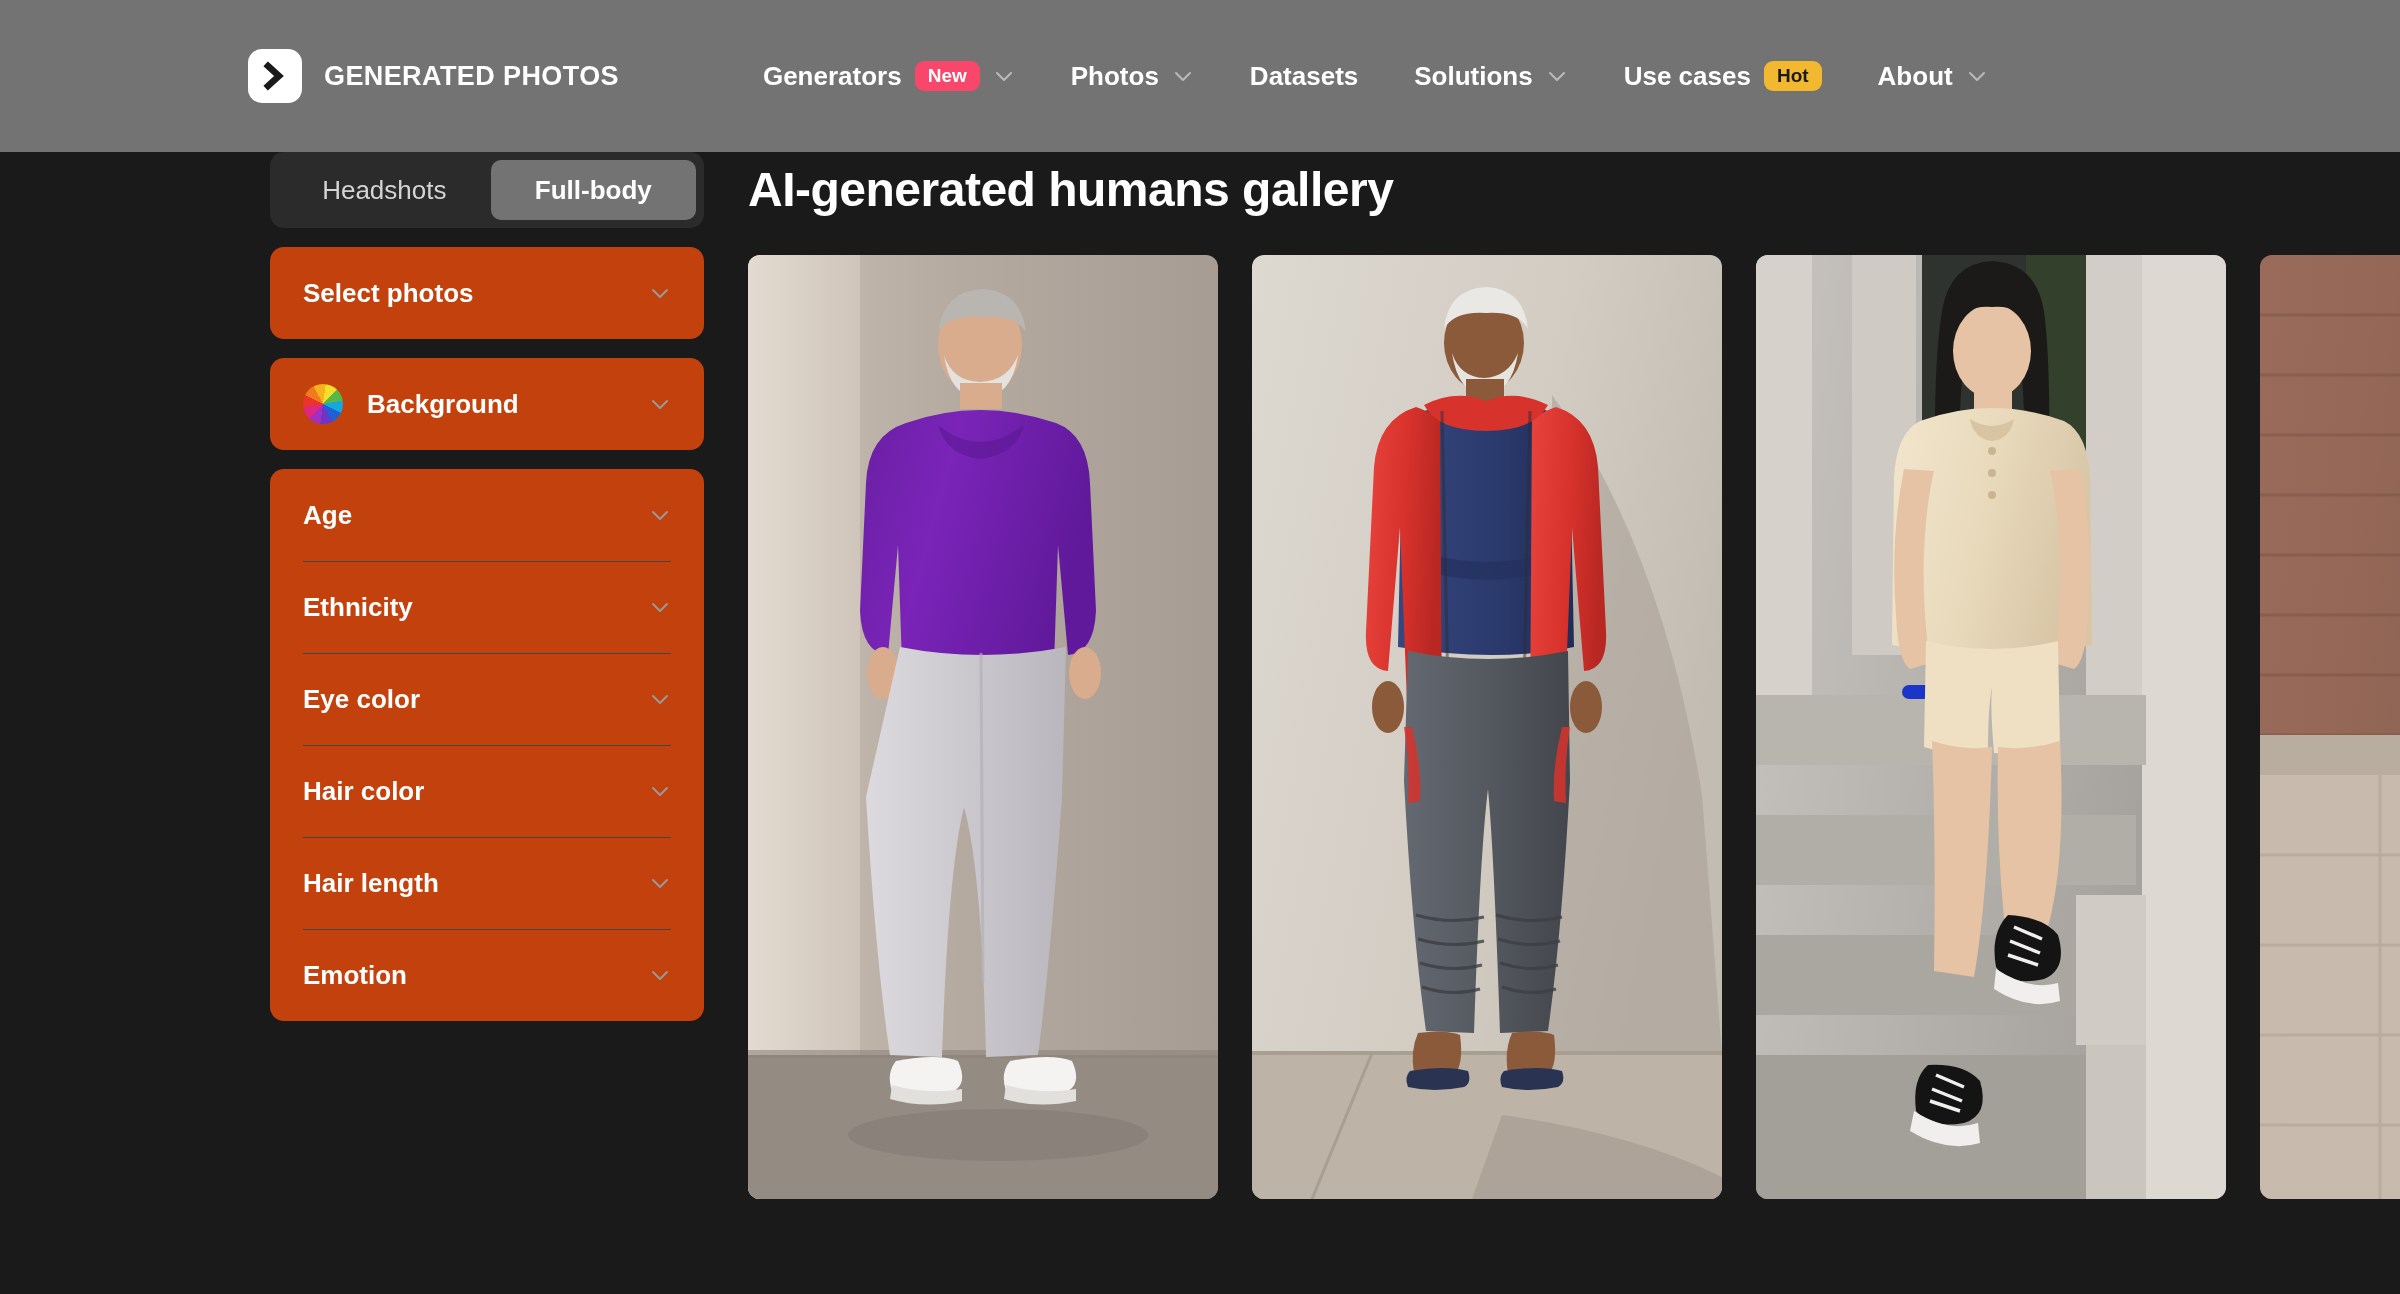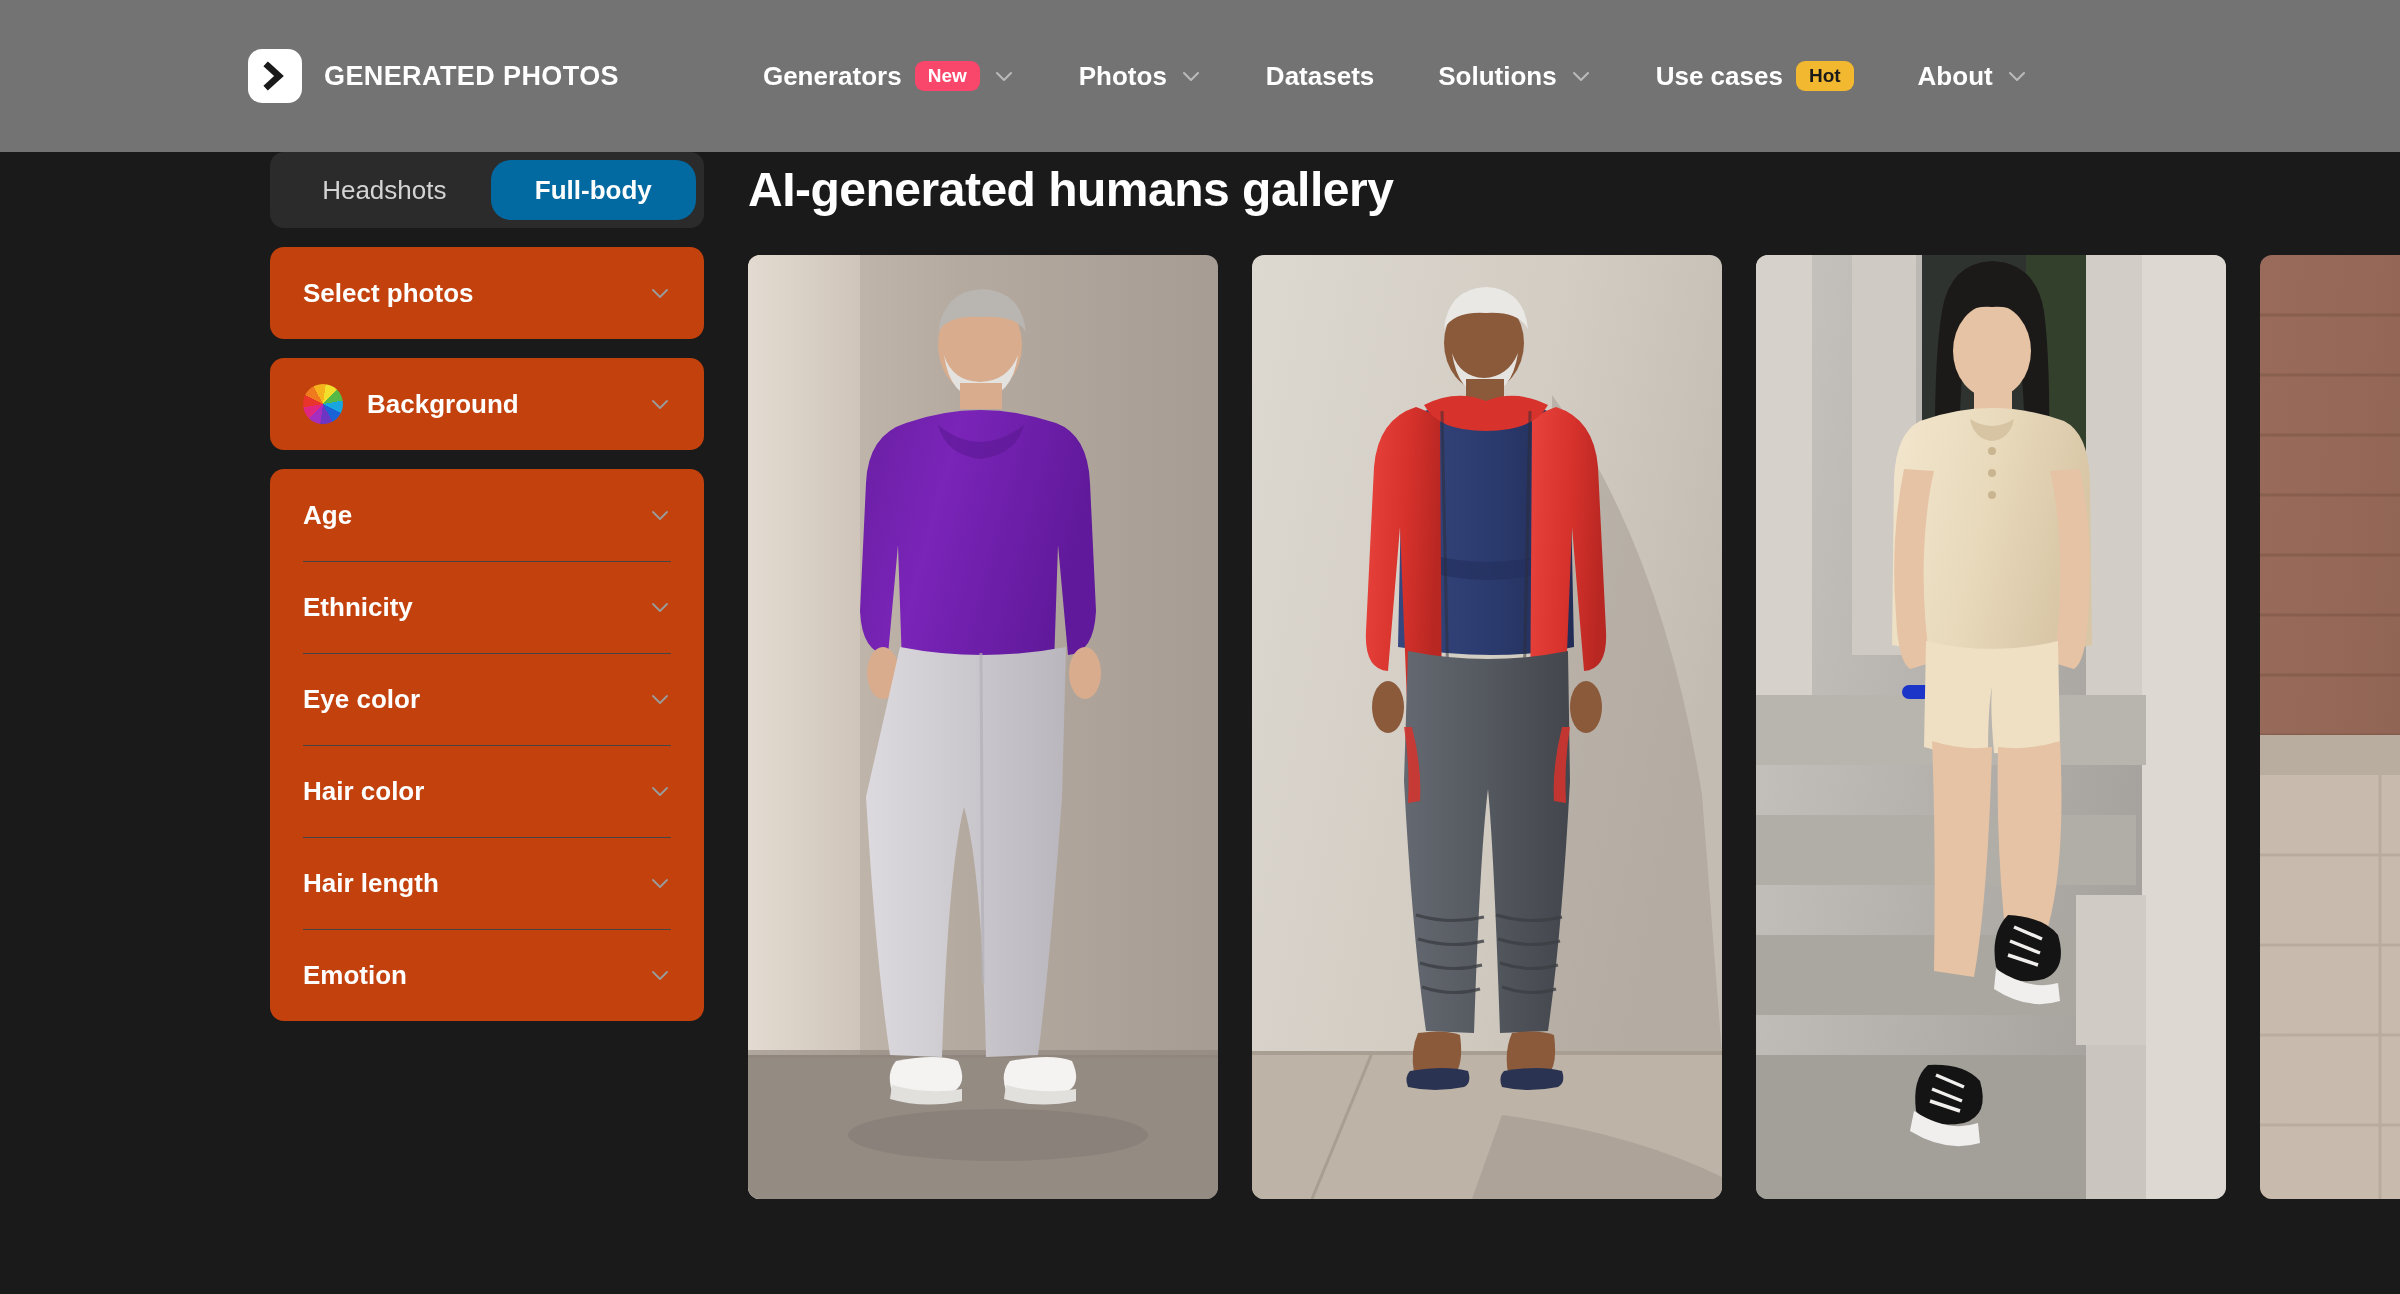--- a/index.html
+++ b/index.html
@@ -49,21 +49,21 @@
     font-size: 27px;
     font-weight: 700;
     letter-spacing: 0.4px;
     color: #ffffff;
     white-space: nowrap;
   }
 
   .nav {
     display: flex;
     align-items: center;
-    gap: 8px;
+    gap: 0;
   }
 
   .nav-item {
     display: flex;
     align-items: center;
     gap: 13px;
     padding: 0 28px;
     cursor: pointer;
     white-space: nowrap;
   }
@@ -127,24 +127,23 @@
     align-items: center;
     justify-content: center;
     font-size: 26px;
     cursor: pointer;
     background: transparent;
     color: #d4d4d4;
     font-weight: 400;
   }
 
   .seg.active {
-    background: #0369a1;
+    background: #737373;
     color: #ffffff;
     font-weight: 700;
-    border-radius: 20px;
   }
 
   .panel {
     background: #c2410c;
     border-radius: 14px;
   }
 
   .panel-row {
     height: 92px;
     display: flex;

